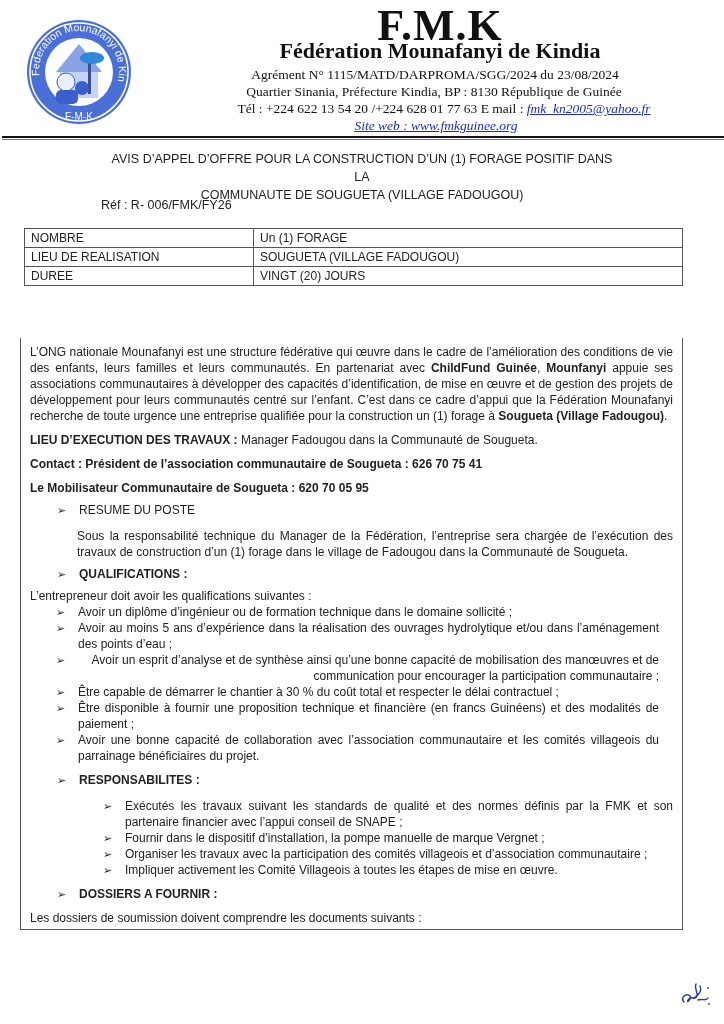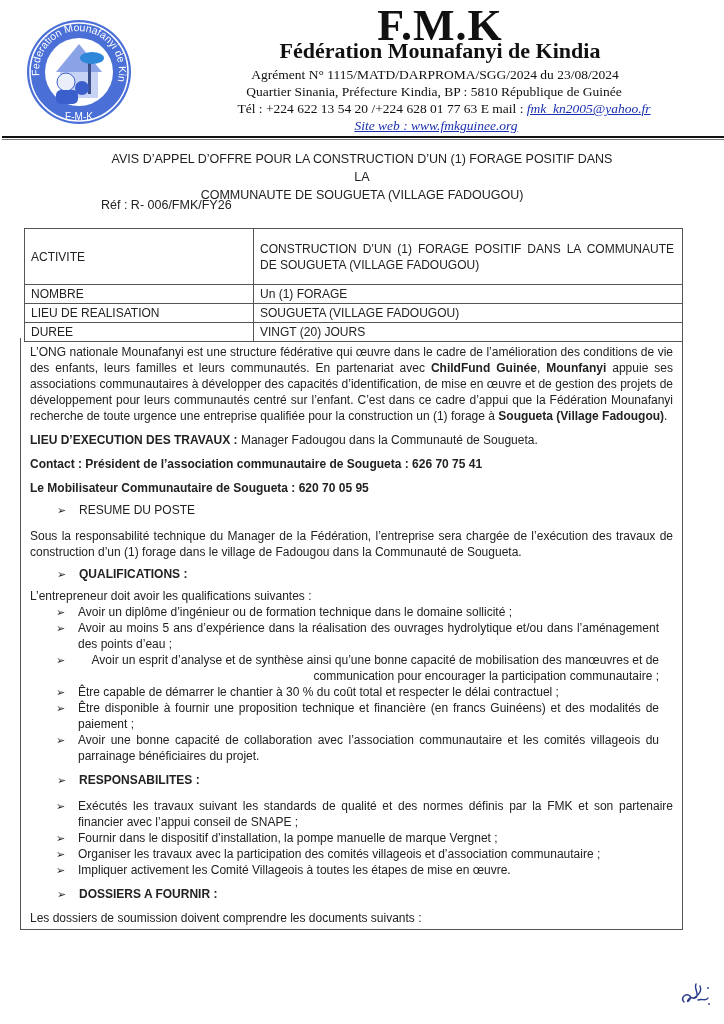--- a/index.html
+++ b/index.html
@@ -29,21 +29,21 @@
     .tbl td { border: 1px solid #555; padding: 1px 6px; vertical-align: middle; line-height: 16px; }
     .tbl td.k { width: 229px; }
     .tbl tr.r0 td { height: 56px; }
     .tbl tr.r0 td.v { text-align: justify; padding-right: 8px; }
 
     
     .box { position: absolute; left: 20px; top: 338px; width: 663px; height: 592px; border: 1px solid #555; border-top: none; padding: 6px 9px 0 9px; font-size: 12px; line-height: 16px; color: #222; }
     .p { text-align: justify; }
     .gap6 { margin-top: 6px; }
     .gap8 { margin-top: 8px; }
-    .gap10 { margin-top: 10px; }
+    .gap10 { margin-top: 10px; margin-left: 47px; }
     b { font-weight: bold; }
     .sec { padding-left: 27px; display: flex; align-items: center; }
     .arrow { display: inline-block; width: 22px; font-size: 11px; color: #222; }
     .bullets { padding-left: 26px; }
     .bullets .li { display: flex; }
     .bullets .li .arrow { flex: 0 0 22px; }
     .bullets .li .txt { flex: 1; text-align: justify; padding-right: 14px; }
 
     
     .sig { position: absolute; left: 678px; top: 980px; width: 34px; height: 30px; }
@@ -71,39 +71,35 @@
   <text font-size="10.5" fill="#ffffff" font-family="Liberation Sans, sans-serif">
     <textPath href="#ringPath" startOffset="3%">Federation Mounafanyi de Kindia</textPath>
   </text>
   <text x="53" y="106" text-anchor="middle" font-size="10" fill="#ffffff" font-family="Liberation Sans, sans-serif">F-M-K</text>
 </svg>
 
 <div class="head-text">
   <div class="fmk-big">F.M.K</div>
   <div class="fed-name">Fédération Mounafanyi de Kindia</div>
   <div class="h-line agr">Agrément N° 1115/MATD/DARPROMA/SGG/2024 du 23/08/2024</div>
-  <div class="h-line addr">Quartier Sinania,  Préfecture Kindia,  BP : 5810  République de Guinée</div>
+  <div class="h-line addr">Quartier Sinania,  Préfecture Kindia,  BP : 8130  République de Guinée</div>
   <div class="h-line tel"><span>Tél : +224 622 13 54 20 /+224 628 01 77 63 E mail : </span><span class="link">fmk_kn2005@yahoo.fr</span></div>
   <div class="h-line site"><span class="link">Site web : www.fmkguinee.org</span></div>
 </div>
 <div class="rule"></div>
 <div class="rule2"></div>
 
 <div class="title">
   <div>AVIS D’APPEL D’OFFRE POUR LA CONSTRUCTION D’UN (1) FORAGE POSITIF DANS LA</div>
   <div>COMMUNAUTE DE SOUGUETA (VILLAGE FADOUGOU)</div>
 </div>
 <div class="ref">Réf : R- 006/FMK/FY26</div>
 
 <table class="tbl">
   <tbody>
-      <tr class="r0">
-    <td class="k">ACTIVITE</td>
-    <td class="v">CONSTRUCTION D’UN (1) FORAGE POSITIF DANS LA COMMUNAUTE DE SOUGUETA (VILLAGE FADOUGOU)</td>
-  </tr>
   <tr>
     <td class="k">NOMBRE</td>
     <td class="v">Un (1) FORAGE</td>
   </tr>
   <tr>
     <td class="k">LIEU DE REALISATION</td>
     <td class="v">SOUGUETA (VILLAGE FADOUGOU)</td>
   </tr>
   <tr>
     <td class="k">DUREE</td>

